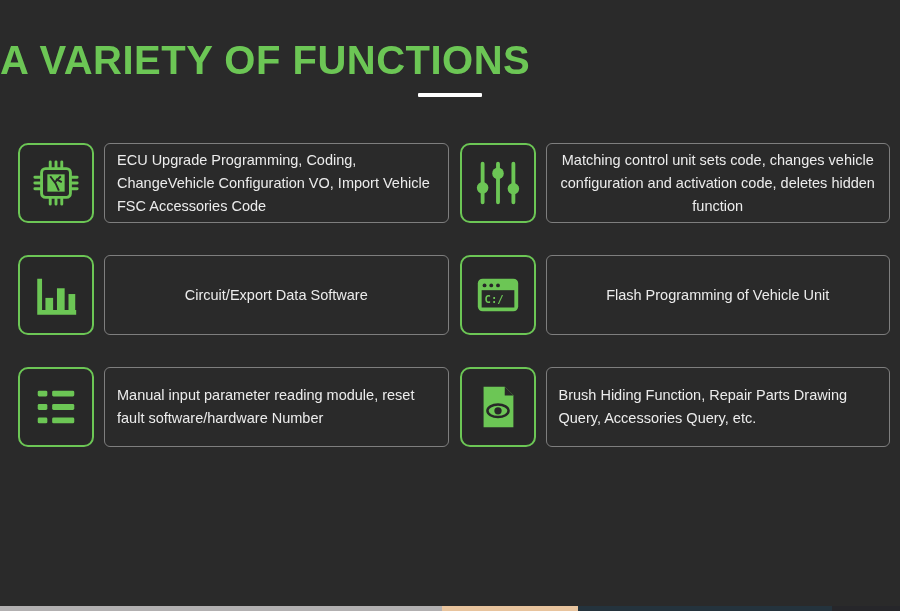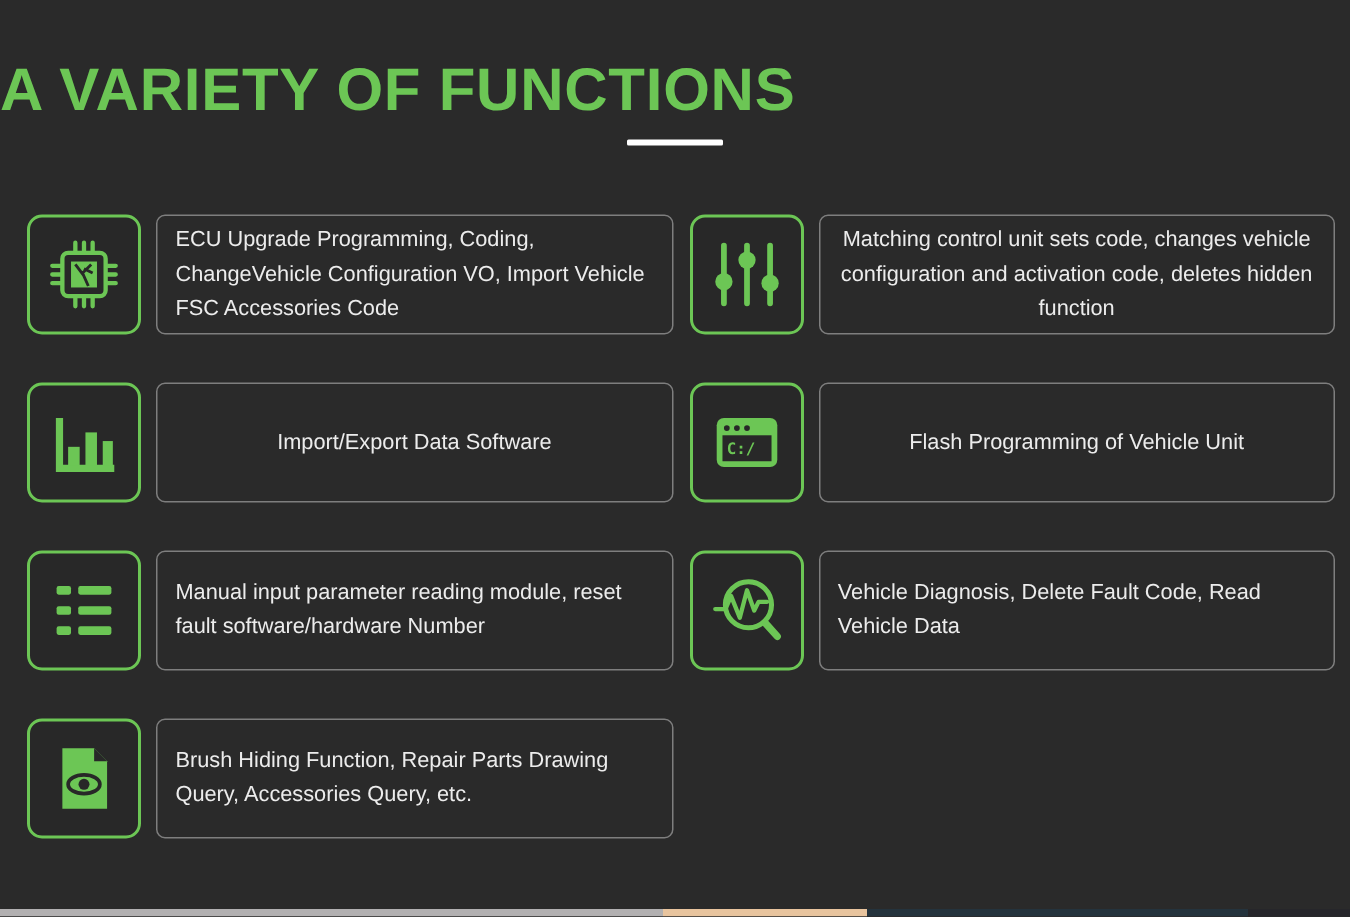--- a/index.html
+++ b/index.html
@@ -106,21 +106,21 @@
     <div class="card">
       <div class="icon-box">
         <svg width="50" height="50" viewBox="0 0 52 52">
     <path d="M9 9v35h38" stroke="#6cc655" stroke-width="5" fill="none"></path>
     <rect x="15" y="29" width="8" height="13" fill="#6cc655"></rect>
     <rect x="27" y="19" width="8" height="23" fill="#6cc655"></rect>
     <rect x="39" y="25" width="7" height="17" fill="#6cc655"></rect>
   </svg>
       </div>
       <div class="text-box center">
-        <span>Import/Export Data Software</span>
+        <span>Circuit/Export Data Software</span>
       </div>
     </div>
     <div class="card">
       <div class="icon-box">
         <svg width="50" height="50" viewBox="0 0 52 52">
     <rect x="5" y="9" width="42" height="34" rx="5" fill="#6cc655"></rect>
     <circle cx="12" cy="16" r="2" fill="#282828"></circle>
     <circle cx="19" cy="16" r="2" fill="#282828"></circle>
     <circle cx="26" cy="16" r="2" fill="#282828"></circle>
     <rect x="9" y="21" width="34" height="18" fill="#282828"></rect>
@@ -144,32 +144,20 @@
     </g>
   </svg>
       </div>
       <div class="text-box">
         <span>Manual input parameter reading module, reset fault software/hardware Number</span>
       </div>
     </div>
     <div class="card">
       <div class="icon-box">
         <svg width="50" height="50" viewBox="0 0 52 52">
-    <circle cx="27" cy="22" r="16" fill="none" stroke="#6cc655" stroke-width="3.5"></circle>
-    <path d="M38.5 34.5L47 44" stroke="#6cc655" stroke-width="5" stroke-linecap="round"></path>
-    <path d="M4 25h7l4-9 6 15 5-19 5 14 3-6h6" fill="none" stroke="#6cc655" stroke-width="3" stroke-linejoin="round" stroke-linecap="round"></path>
-  </svg>
-      </div>
-      <div class="text-box">
-        <span>Vehicle Diagnosis, Delete Fault Code, Read Vehicle Data</span>
-      </div>
-    </div>
-    <div class="card">
-      <div class="icon-box">
-        <svg width="50" height="50" viewBox="0 0 52 52">
     <path d="M11 5h22l9 9v33H11z" fill="#6cc655"></path>
     <path d="M33 5v9h9z" fill="#282828"></path>
     <ellipse cx="26" cy="30" rx="11" ry="6.5" fill="none" stroke="#282828" stroke-width="2.6"></ellipse>
     <circle cx="26" cy="30" r="3.8" fill="#282828"></circle>
   </svg>
       </div>
       <div class="text-box">
         <span>Brush Hiding Function, Repair Parts Drawing Query, Accessories Query, etc.</span>
       </div>
     </div>

